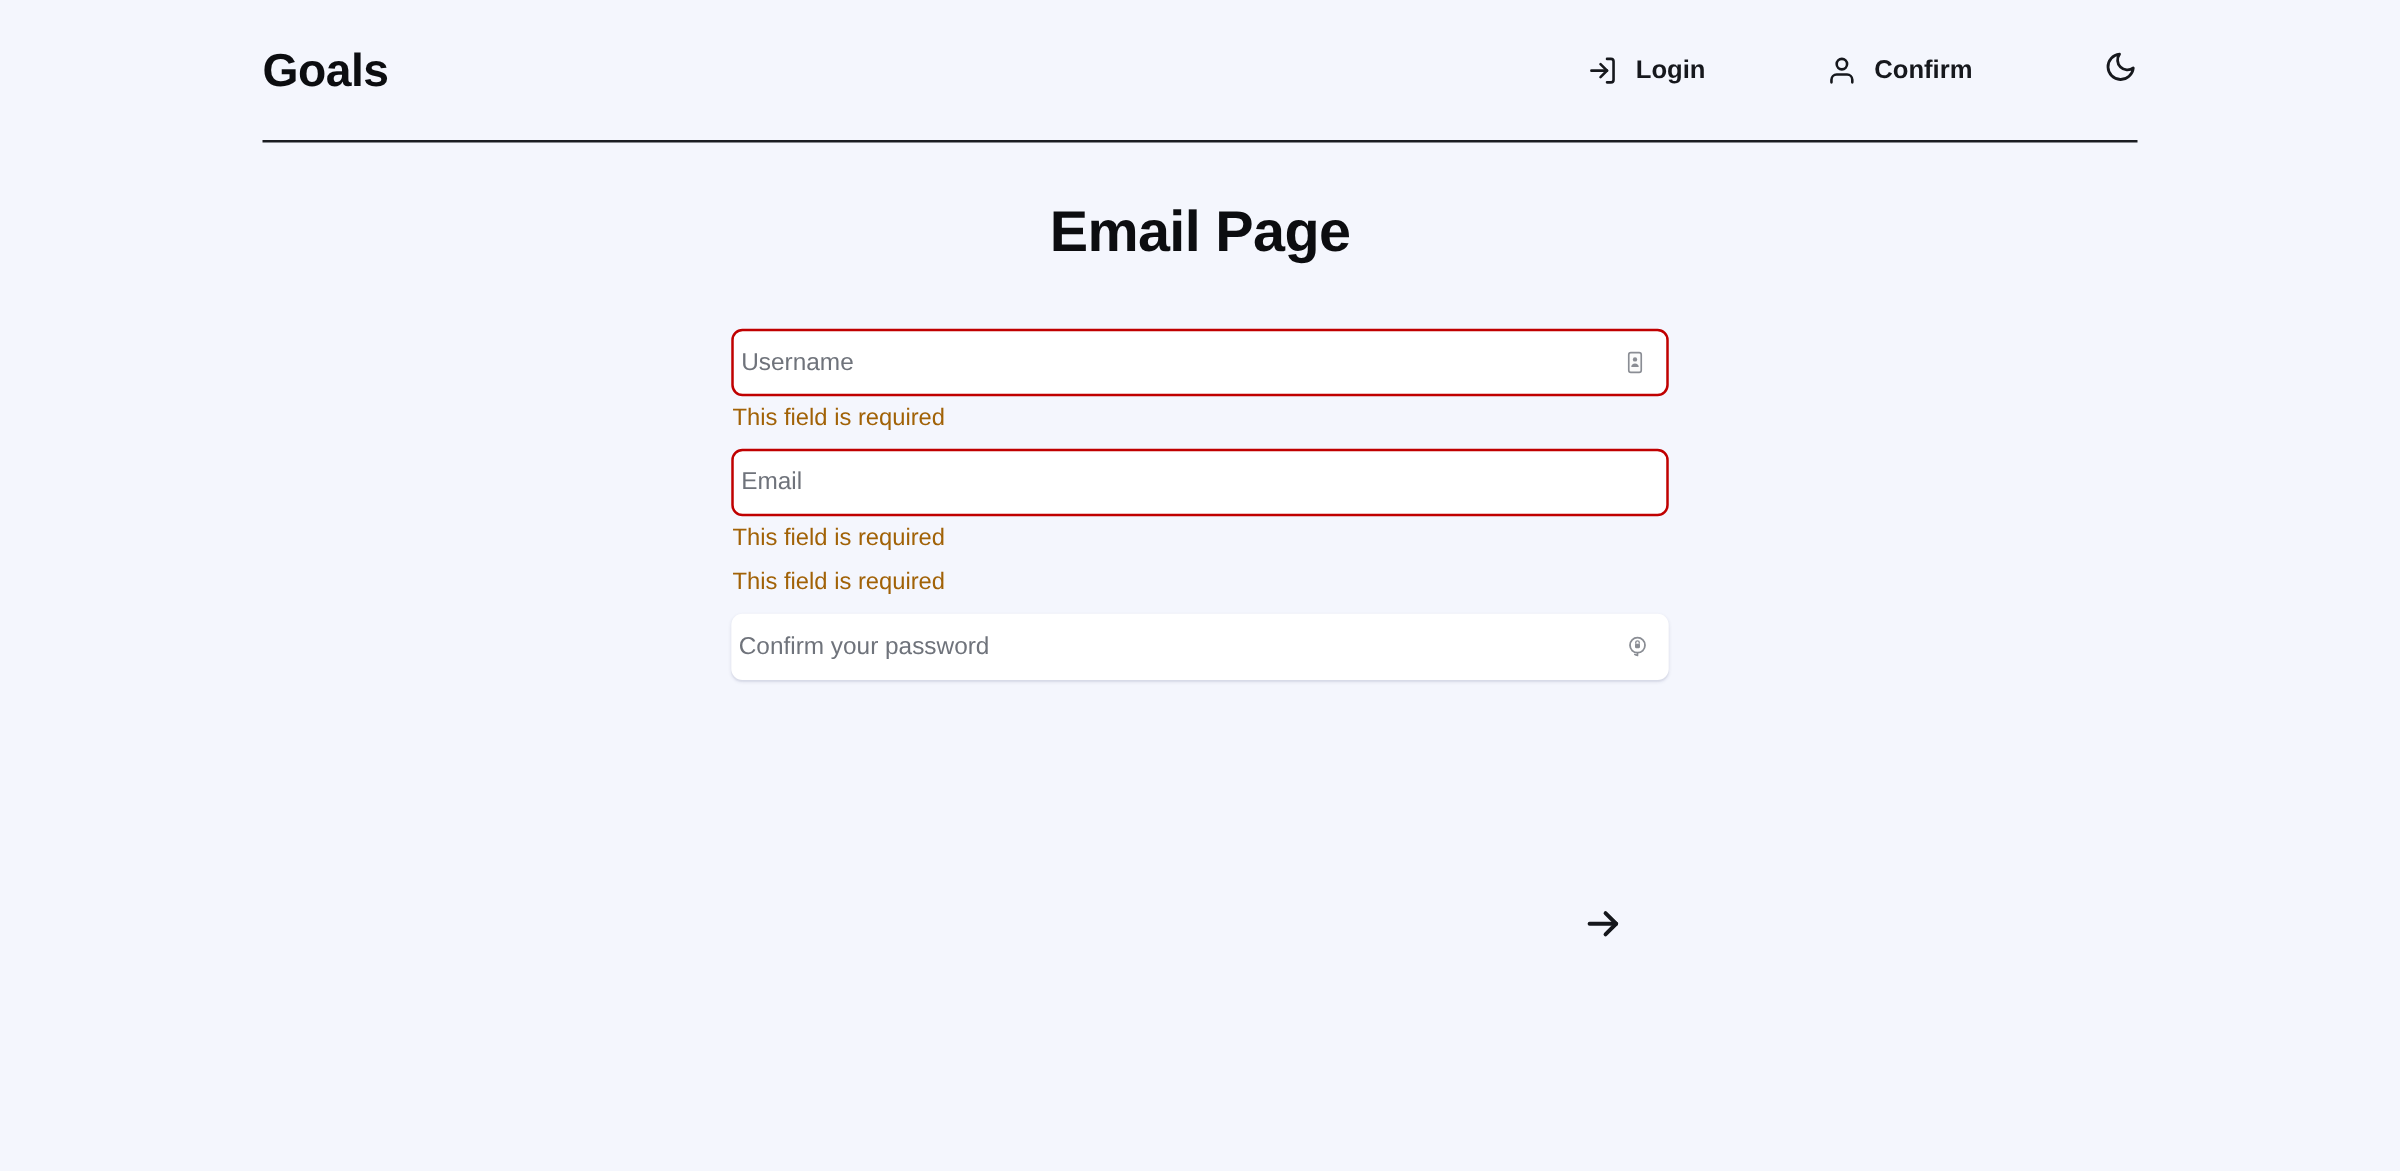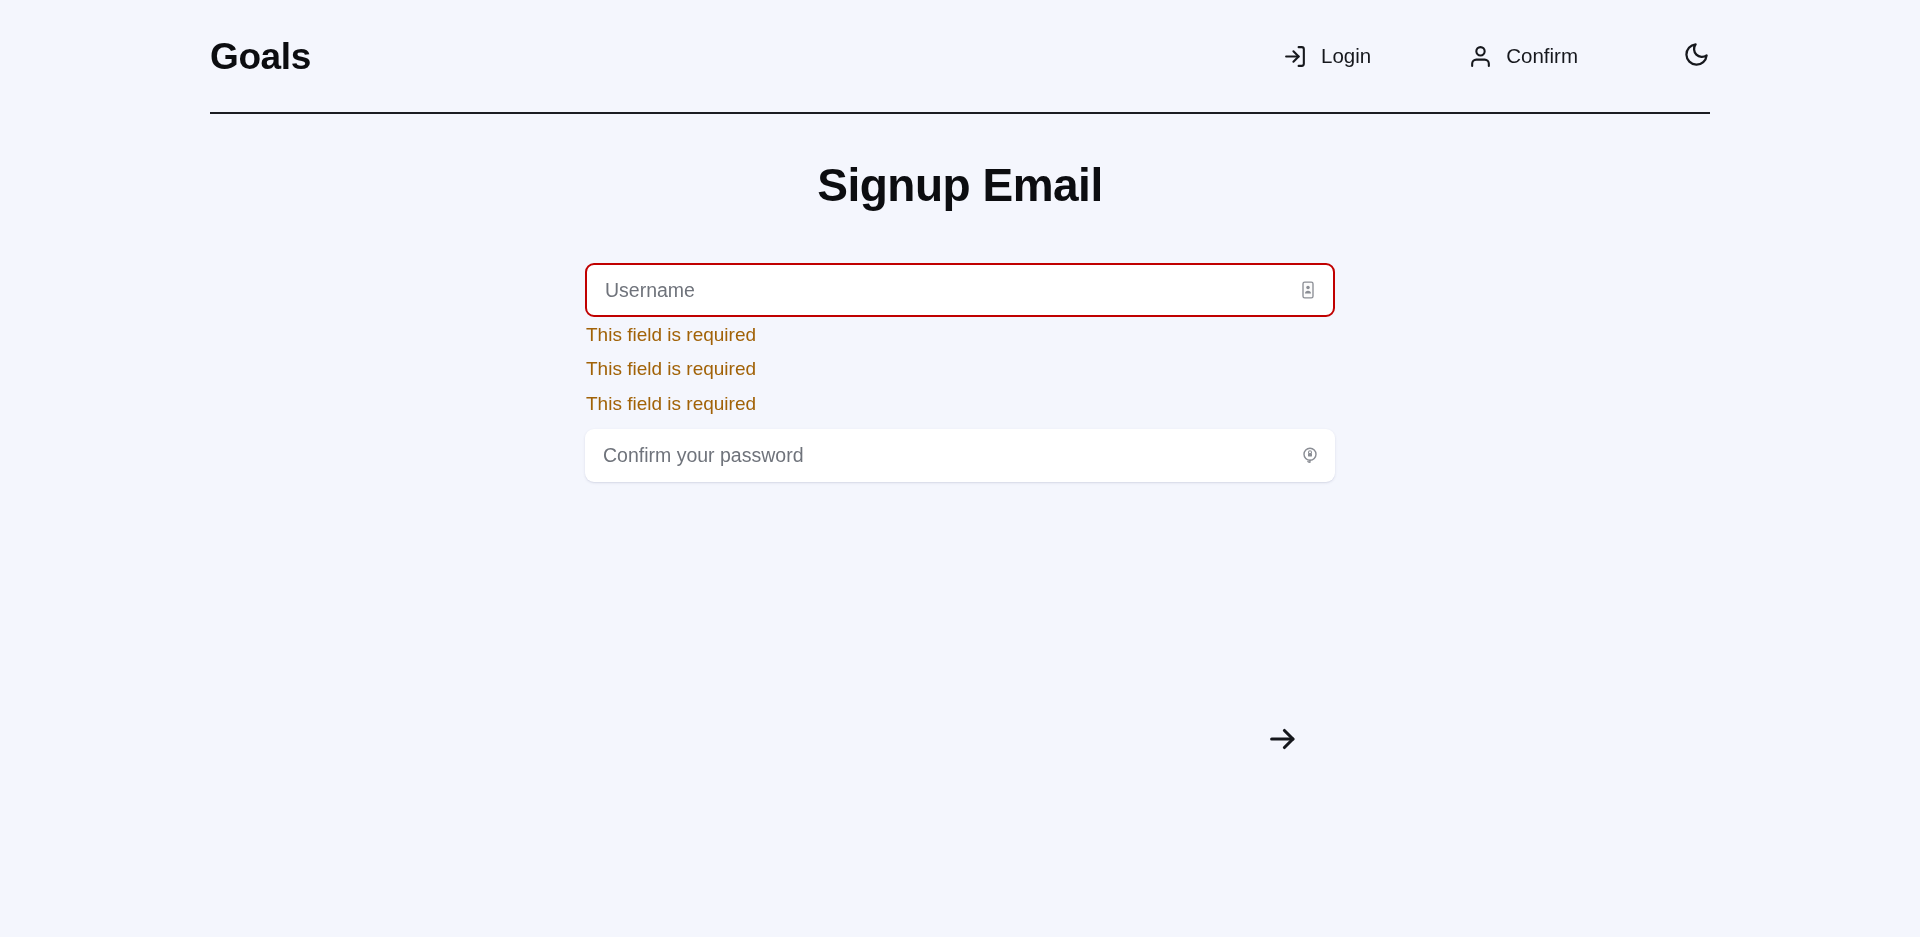--- a/index.html
+++ b/index.html
@@ -57,21 +57,21 @@
     align-items: center;
     gap: 13px;
     margin-left: 96px;
     cursor: pointer;
     text-decoration: none;
     color: #16181d;
   }
 
   .nav-item .nav-label {
     font-size: 20.5px;
-    font-weight: 400;
+    font-weight: 700;
     color: #16181d;
     line-height: 1;
     white-space: nowrap;
   }
 
   .nav-icon {
     display: flex;
     align-items: center;
     justify-content: center;
     width: 26px;
@@ -140,21 +140,21 @@
 
   .input-shell input {
     flex: 1;
     height: 100%;
     border: 0;
     outline: none;
     background: transparent;
     font-family: "Liberation Sans", sans-serif;
     font-size: 19.5px;
     color: #4c1d95;
-    padding: 0 44px 0 18px;
+    padding: 0 44px 0 6px;
   }
 
   .input-shell input::placeholder {
     color: #6f737b;
     opacity: 1;
   }
 
   .field-affordance {
     position: absolute;
     right: 14px;
@@ -242,39 +242,42 @@
               <path d="M21 12.79A9 9 0 1 1 11.21 3 7 7 0 0 0 21 12.79z"></path>
             </svg>
           </span>
         </div>
 
       </div>
     </div>
     <div class="header-divider"></div>
   </div>
 
-  <h1 class="page-title">Signup Email</h1>
+  <h1 class="page-title">Email Page</h1>
 
   <form class="form">
 
     <div class="field-group">
       <div class="input-shell error">
         <input type="text" placeholder="Username" style="">
         <span class="field-affordance">
           <svg width="20" height="20" viewBox="0 0 24 24" fill="none" stroke="#8a8d94" stroke-width="1.6">
             <rect x="6" y="2.5" width="12" height="19" rx="2" fill="#fbfbfb"></rect>
             <circle cx="12" cy="9" r="2.1" fill="#8a8d94" stroke="none"></circle>
             <path d="M8.4 16.2c0-2 1.6-3.2 3.6-3.2s3.6 1.2 3.6 3.2" fill="#8a8d94" stroke="none"></path>
           </svg>
         </span>
       </div>
       <div class="error-text">This field is required</div>
     </div>
 
     <div class="field-group spaced">
+      <div class="input-shell error">
+        <input type="email" placeholder="Email" style="">
+      </div>
       <div class="error-text">This field is required</div>
     </div>
 
     <div class="field-group spaced">
       <div class="error-text">This field is required</div>
     </div>
 
     <div class="field-group last">
       <div class="input-shell ok">
         <input type="password" placeholder="Confirm your password" style="">

